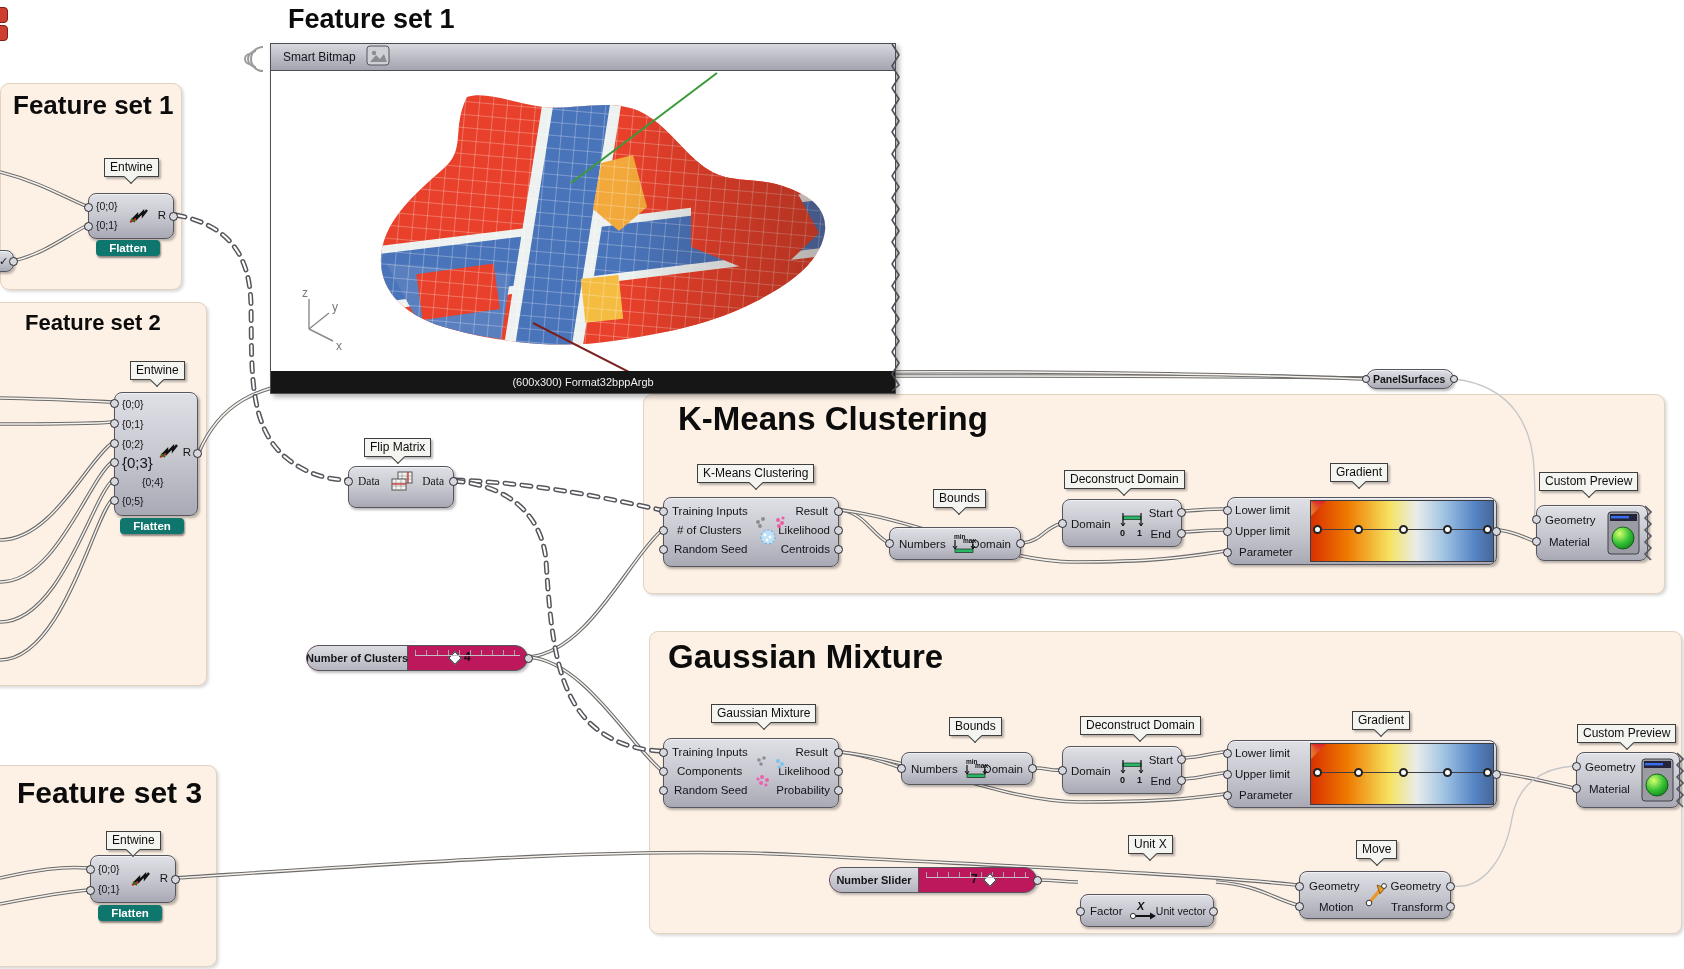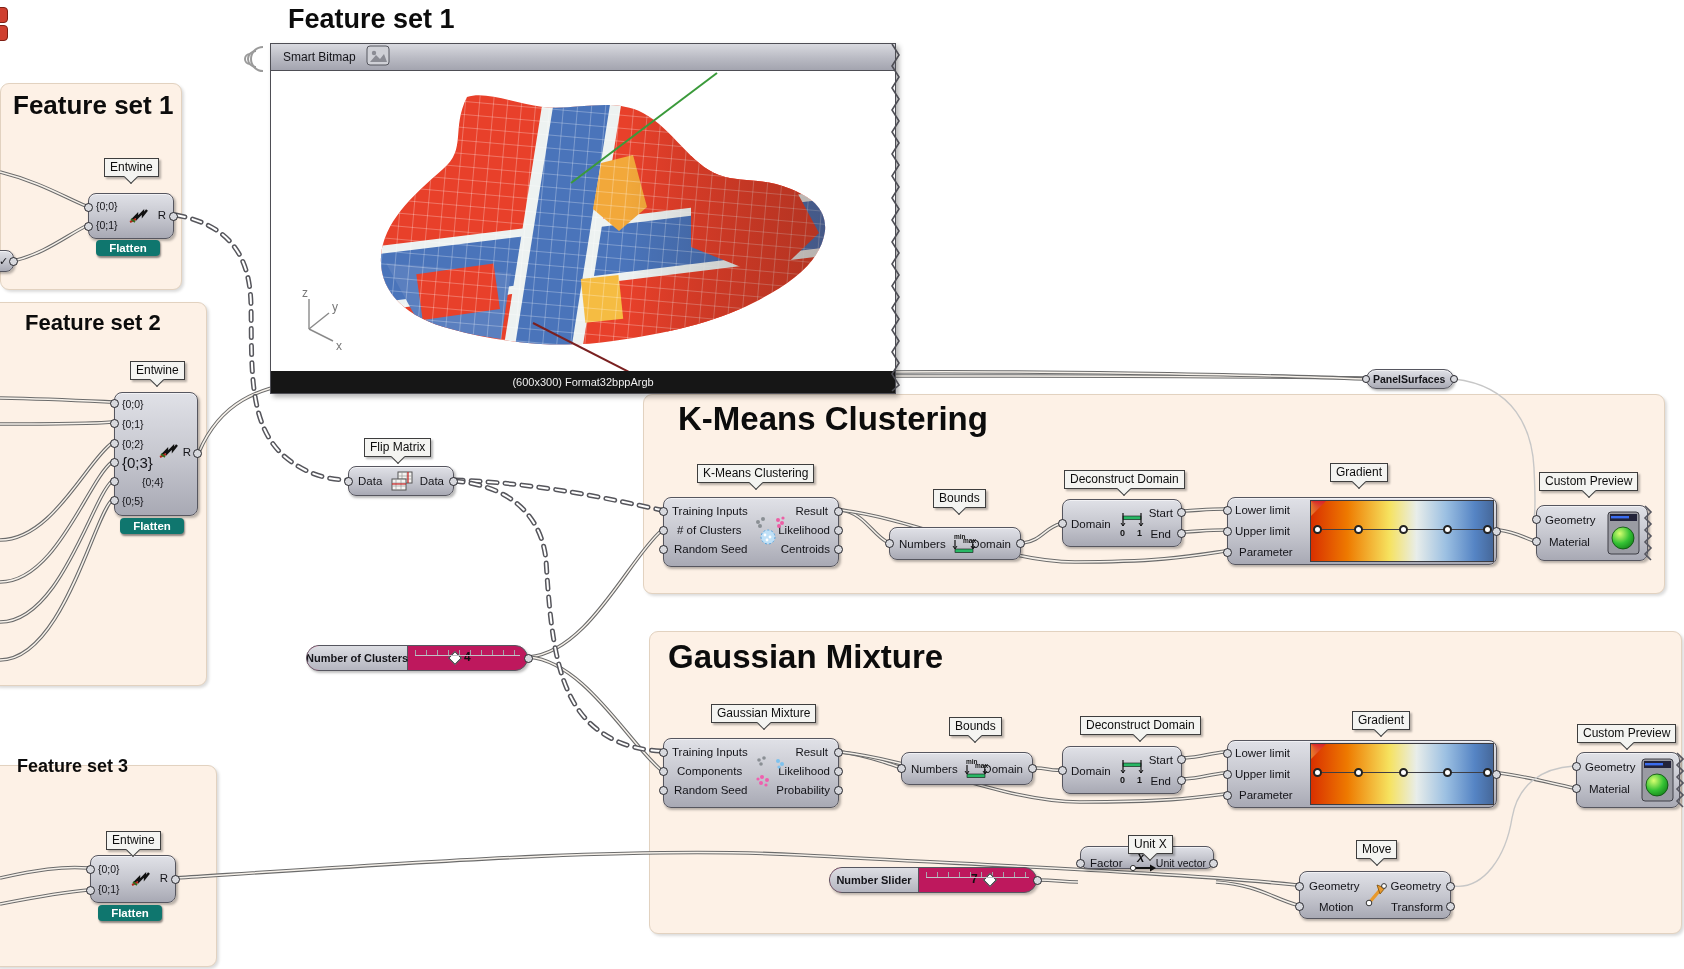--- a/index.html
+++ b/index.html
@@ -57,21 +57,21 @@
 
   <div class="grp" style="left:0;top:83px;width:180px;height:205px;"></div>
   <div class="grp" style="left:-10px;top:302px;width:215px;height:382px;"></div>
   <div class="grp" style="left:-10px;top:765px;width:225px;height:200px;"></div>
   <div class="grp" style="left:643px;top:394px;width:1020px;height:198px;"></div>
   <div class="grp" style="left:649px;top:631px;width:1031px;height:301px;"></div>
 
   <div class="gtitle" style="left:13px;top:90px;font-size:26px;">Feature set 1</div>
   <div class="gtitle" style="left:288px;top:4px;font-size:27px;">Feature set 1</div>
   <div class="gtitle" style="left:25px;top:310px;font-size:22px;">Feature set 2</div>
-  <div class="gtitle" style="left:17px;top:756px;font-size:18px;">Feature set 3</div>
+  <div class="gtitle" style="left:17px;top:776px;font-size:30px;">Feature set 3</div>
   <div class="gtitle" style="left:678px;top:400px;font-size:33px;">K-Means Clustering</div>
   <div class="gtitle" style="left:668px;top:638px;font-size:33px;">Gaussian Mixture</div>
 
   <div class="redstub" style="left:-8px;top:7px;width:14px;height:14px;"></div>
   <div class="redstub" style="left:-8px;top:25px;width:14px;height:14px;"></div>
 
   <svg width="1684" height="969" style="position:absolute;left:0;top:0;z-index:1;" xmlns="http://www.w3.org/2000/svg">
     <defs>
       <path id="w1" d="M0,172 C40,182 66,198 86,206"></path>
       <path id="w2" d="M13,261 C44,254 66,236 86,226"></path>
@@ -322,21 +322,21 @@
     </svg>
   </div>
 
   <div class="cap" style="left:1366px;top:369px;width:88px;height:20px;border-radius:10px;z-index:2;">
     <span class="plabel" style="left:6px;top:2px;font-size:10.5px;font-weight:bold;text-align:center;">PanelSurfaces</span>
     <div class="nub" style="left:-5px;top:5px;width:8px;height:8px;"></div>
     <div class="nub" style="right:-5px;top:5px;width:8px;height:8px;"></div>
   </div>
 
   <div class="tip" style="left:364px;top:438px;">Flip Matrix</div>
-  <div class="cap" style="left:348px;top:466px;width:106px;height:30px;z-index:2;">
+  <div class="cap" style="left:348px;top:466px;width:106px;height:42px;z-index:2;font-family:Liberation Serif, serif;">
     <span class="plabel" style="left:9px;top:7px;">Data</span>
     <span class="plabel" style="right:9px;top:7px;">Data</span>
     <span style="position:absolute;left:41px;top:3px;">
       <svg width="24" height="24">
         <rect x="8" y="2" width="14" height="11" fill="#f4f4f2" stroke="#555"></rect>
           <path d="M8,6 h14 M8,9 h14 M12,2 v11 M17,2 v11" stroke="#999" stroke-width=".7"></path>
           <path d="M18,2 v11" stroke="#c22" stroke-width="1.2"></path>
         <rect x="2" y="9" width="14" height="11" fill="#f4f4f2" stroke="#555"></rect>
           <path d="M2,13 h14 M2,16 h14 M6,9 v11 M11,9 v11" stroke="#999" stroke-width=".7"></path>
           <path d="M2,14 h14" stroke="#c22" stroke-width="1.2"></path>
@@ -600,21 +600,21 @@
       <span>Number Slider</span>
     </div>
     <div class="strack">
       <span class="sval" style="left:52px;">7</span>
       <div class="knob" style="left:66px;"></div>
     </div>
   </div>
   <div class="nub" style="left:1033px;top:876px;z-index:3;"></div>
 
   <div class="tip" style="left:1128px;top:835px;">Unit X</div>
-  <div class="cap" style="left:1080px;top:846px;width:134px;height:23px;z-index:2;">
+  <div class="cap" style="left:1080px;top:894px;width:134px;height:33px;z-index:2;">
     <span class="plabel" style="left:9px;top:9px;">Factor</span>
     <span class="plabel" style="right:7px;top:9px;font-size:10.5px;">Unit vector</span>
     <span style="position:absolute;left:48px;top:4px;">
       <svg width="28" height="24">
         <text x="8" y="11" font-size="11" font-weight="bold" font-style="italic" fill="#111">X</text>
         <path d="M4,17 H22" stroke="#111" stroke-width="2"></path>
         <path d="M21,13.5 L27,17 L21,20.5 Z" fill="#111"></path>
         <circle cx="4" cy="17" r="2.6" fill="#fff" stroke="#333"></circle>
       </svg>
     </span>

